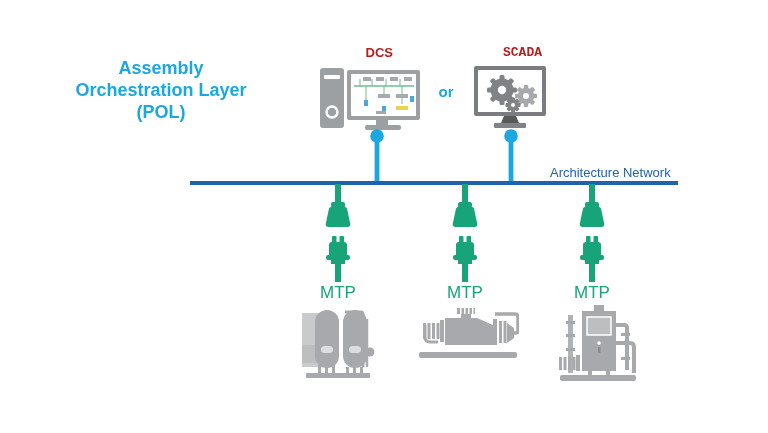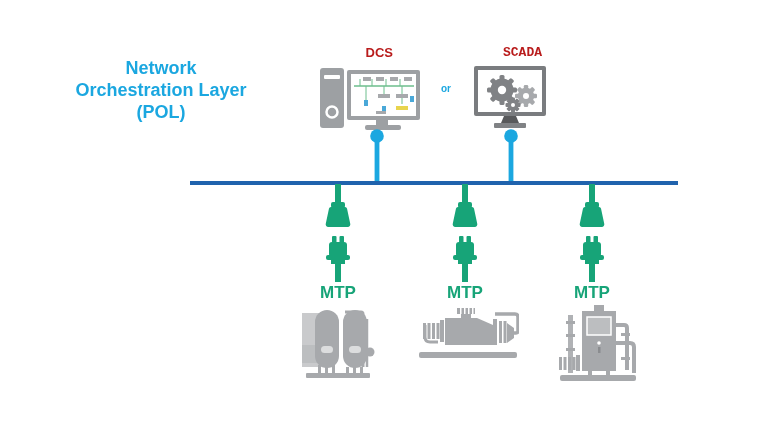--- a/index.html
+++ b/index.html
@@ -11,35 +11,35 @@
   .layer-label{
     font-weight:bold;text-align:center;white-space:pre-line;line-height:22px;font-size:18px;
   }
   .pol-label{left:30px;top:57px;width:262px;color:#1BA7E0;}
   .pea-label{left:35px;top:231px;width:265px;color:#17A478;line-height:21px;}
   .node-label{
     font-weight:bold;text-align:right;color:#b91c1c;font-size:13px;
   }
   .dcs-label{left:333px;top:45px;width:60px;}
   .scada-label{left:482px;top:45px;width:60px;font-family:Liberation Mono, monospace;}
-  .or-label{left:431px;top:83px;width:30px;text-align:center;color:#1BA7E0;font-weight:bold;font-size:10px;}
+  .or-label{left:431px;top:83px;width:30px;text-align:center;color:#1BA7E0;font-weight:bold;font-size:15px;}
   .network-line{left:190px;top:181px;width:488px;height:4px;background:#2063AD;}
   .network-label{left:550px;top:165px;width:122px;color:#2063AD;font-size:13px;text-align:left;}
-  .mtp-label{font-weight:bold;text-align:center;color:#17A478;font-size:17px;width:60px;top:283px;}
+  .mtp-label{font-weight:normal;text-align:center;color:#17A478;font-size:17px;width:60px;top:283px;}
   .mtp-1{left:308px;}
   .mtp-2{left:435px;}
   .mtp-3{left:562px;}
   svg{display:block;}
 </style>
 </head>
 <body>
 
 <div class="canvas">
 
-  <div class="abs layer-label pol-label">Network
+  <div class="abs layer-label pol-label">Assembly
 Orchestration Layer
 (POL)</div>
 
   <div class="abs node-label dcs-label">DCS</div>
   <div class="abs node-label scada-label">SCADA</div>
   <div class="abs or-label">or</div>
 
   <svg class="abs" style="left:320px;top:66px;" width="104" height="66" viewBox="0 0 104 66">
 
     <rect x="0" y="2" width="24" height="60" rx="3" fill="#9DA0A3"></rect>
@@ -111,20 +111,21 @@
   <svg class="abs" style="left:370px;top:129px;" width="14" height="54" viewBox="0 0 14 54">
     <rect x="4.6" y="7" width="4.8" height="47" fill="#1BA7E0"></rect>
     <circle cx="7" cy="7" r="6.8" fill="#1BA7E0"></circle>
   </svg>
   <svg class="abs" style="left:504px;top:129px;" width="14" height="54" viewBox="0 0 14 54">
     <rect x="4.6" y="7" width="4.8" height="47" fill="#1BA7E0"></rect>
     <circle cx="7" cy="7" r="6.8" fill="#1BA7E0"></circle>
   </svg>
 
   <div class="abs network-line"></div>
+  <div class="abs network-label">Architecture Network</div>
 
   <svg class="abs" style="left:318px;top:184px;" width="40" height="100" viewBox="0 0 40 100">
     <g fill="#17A478">
       <rect x="17" y="0" width="6" height="21"></rect>
       <rect x="13" y="18" width="14" height="6" rx="2"></rect>
       <path d="M13 23 h14 a2 2 0 0 1 2 1.6 l3.2 15 a2.6 2.6 0 0 1 -2.6 3.4 H10.4 a2.6 2.6 0 0 1 -2.6 -3.4 l3.2 -15 A2 2 0 0 1 13 23 Z"></path>
       <rect x="14" y="52" width="4.5" height="8" rx="1"></rect>
       <rect x="21.5" y="52" width="4.5" height="8" rx="1"></rect>
       <rect x="11" y="58" width="18" height="15" rx="3"></rect>
       <rect x="8" y="71" width="24" height="5" rx="2"></rect>

